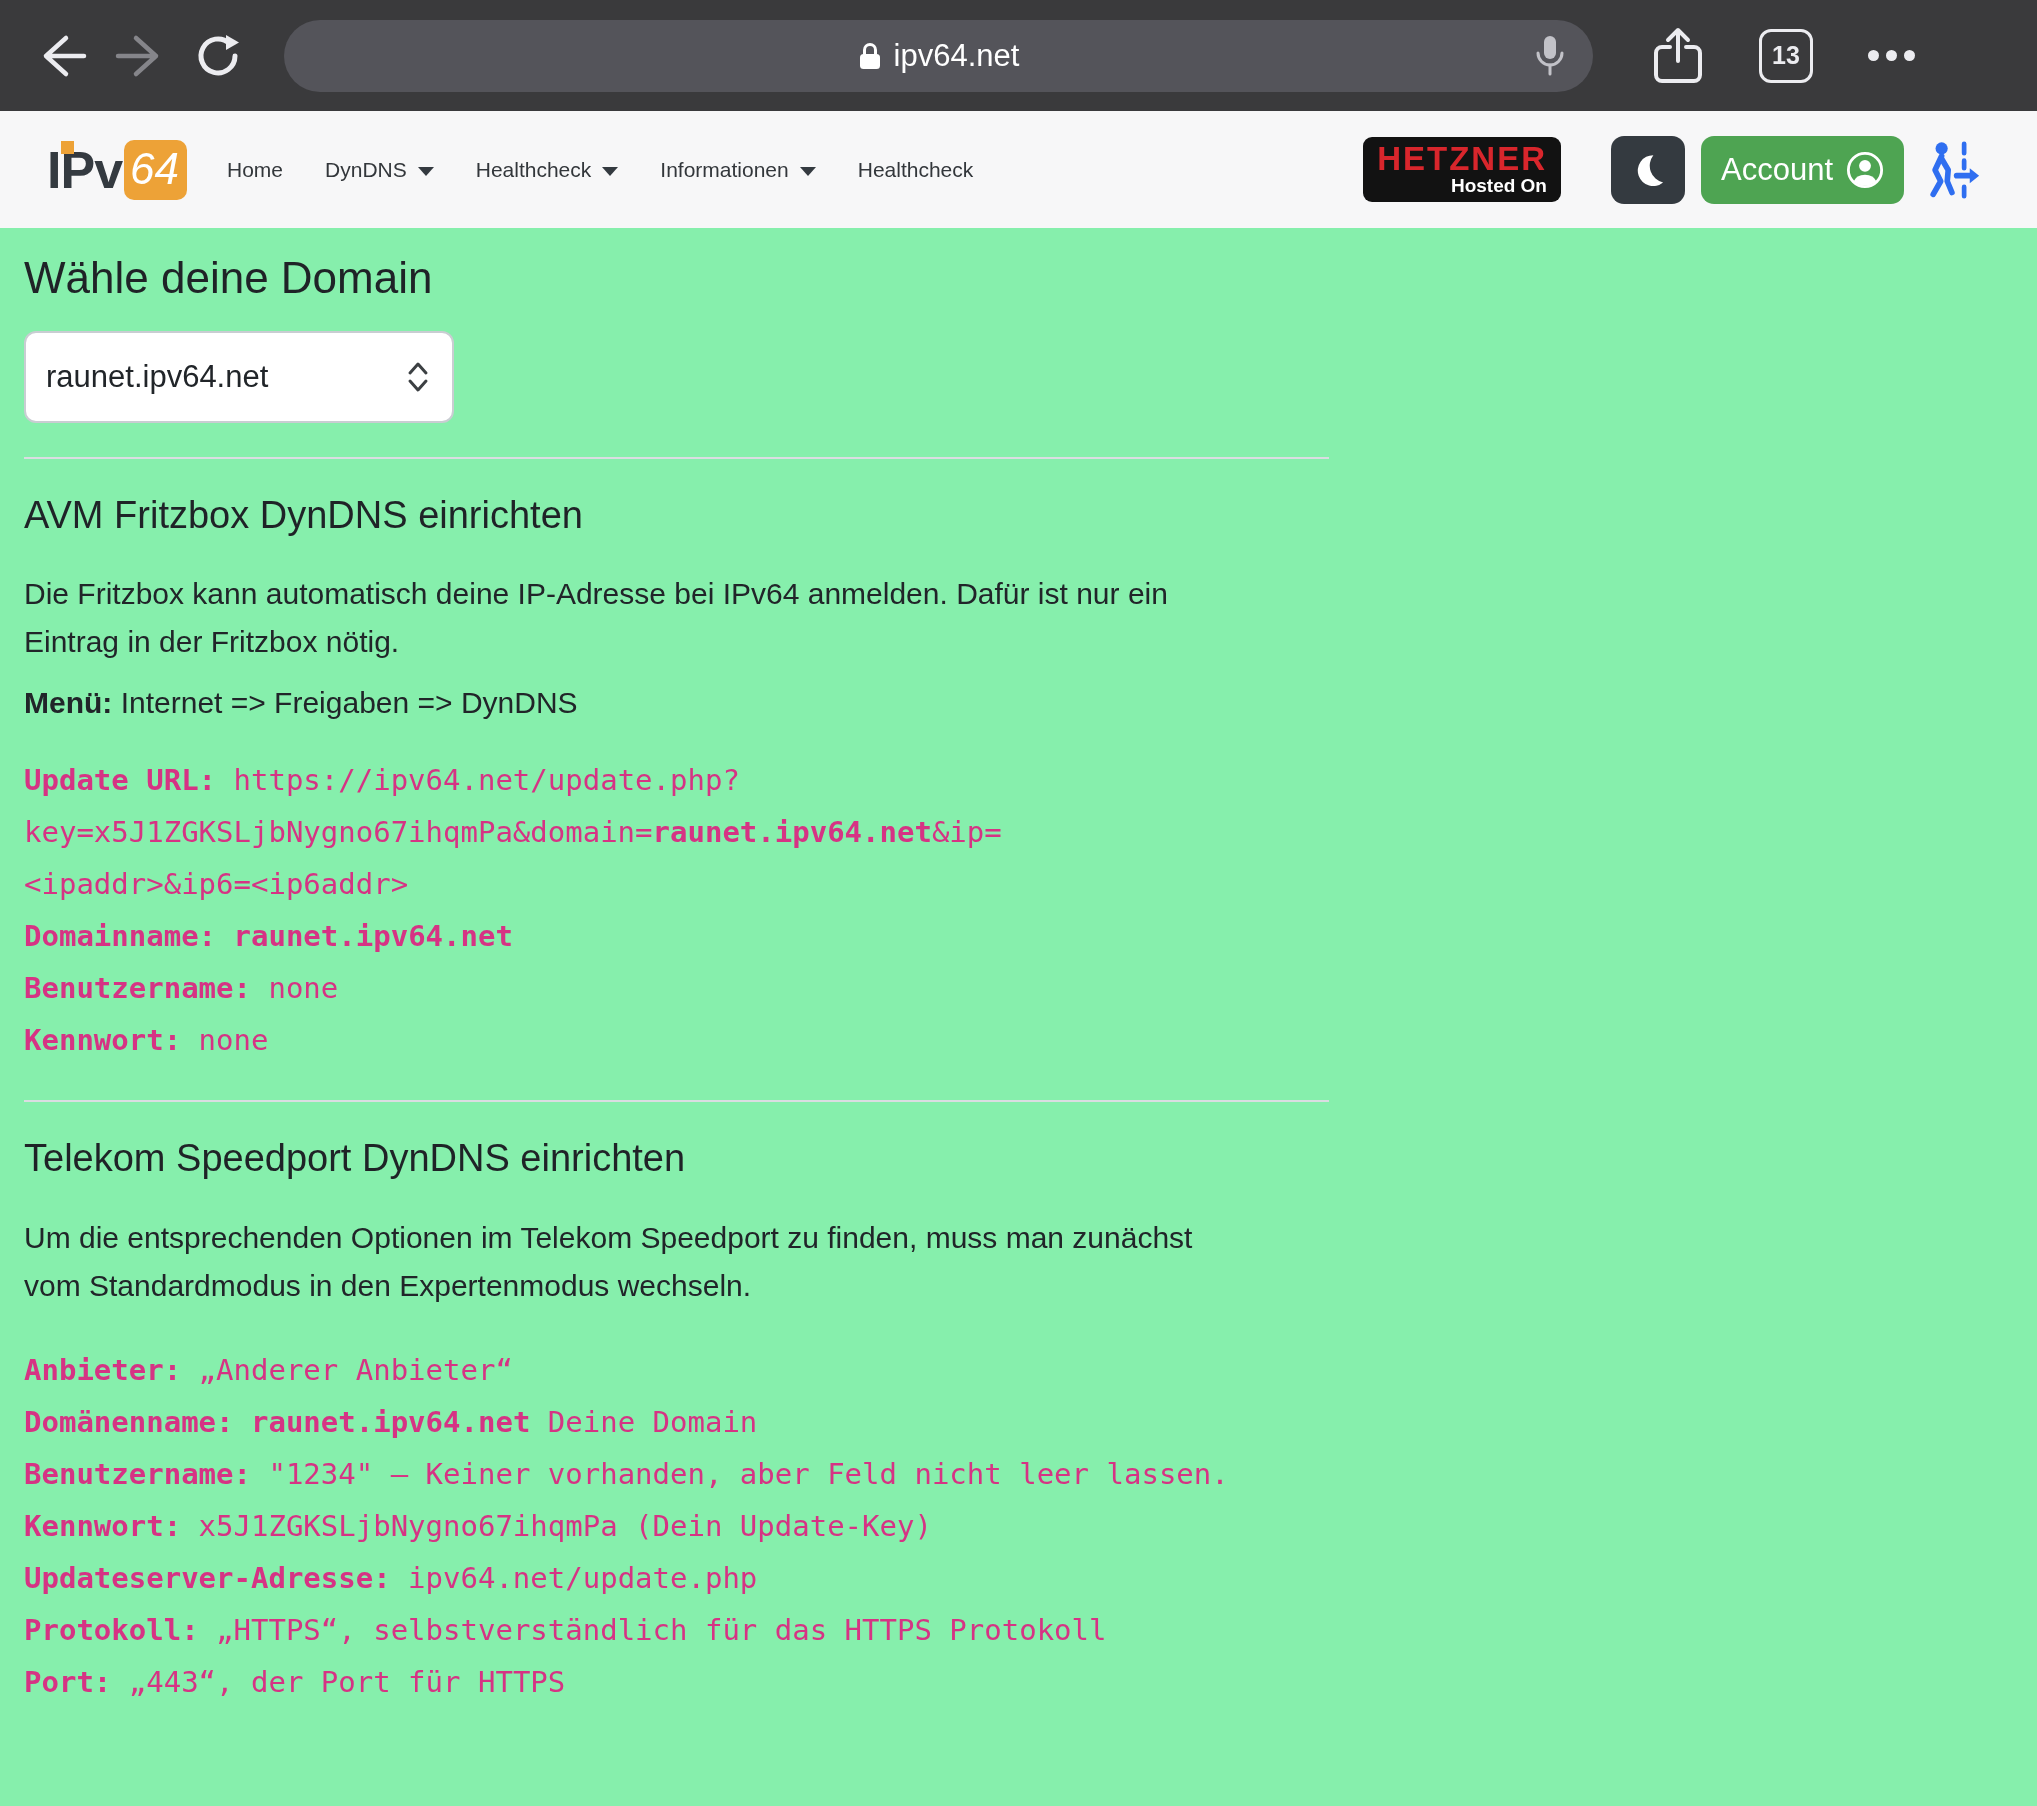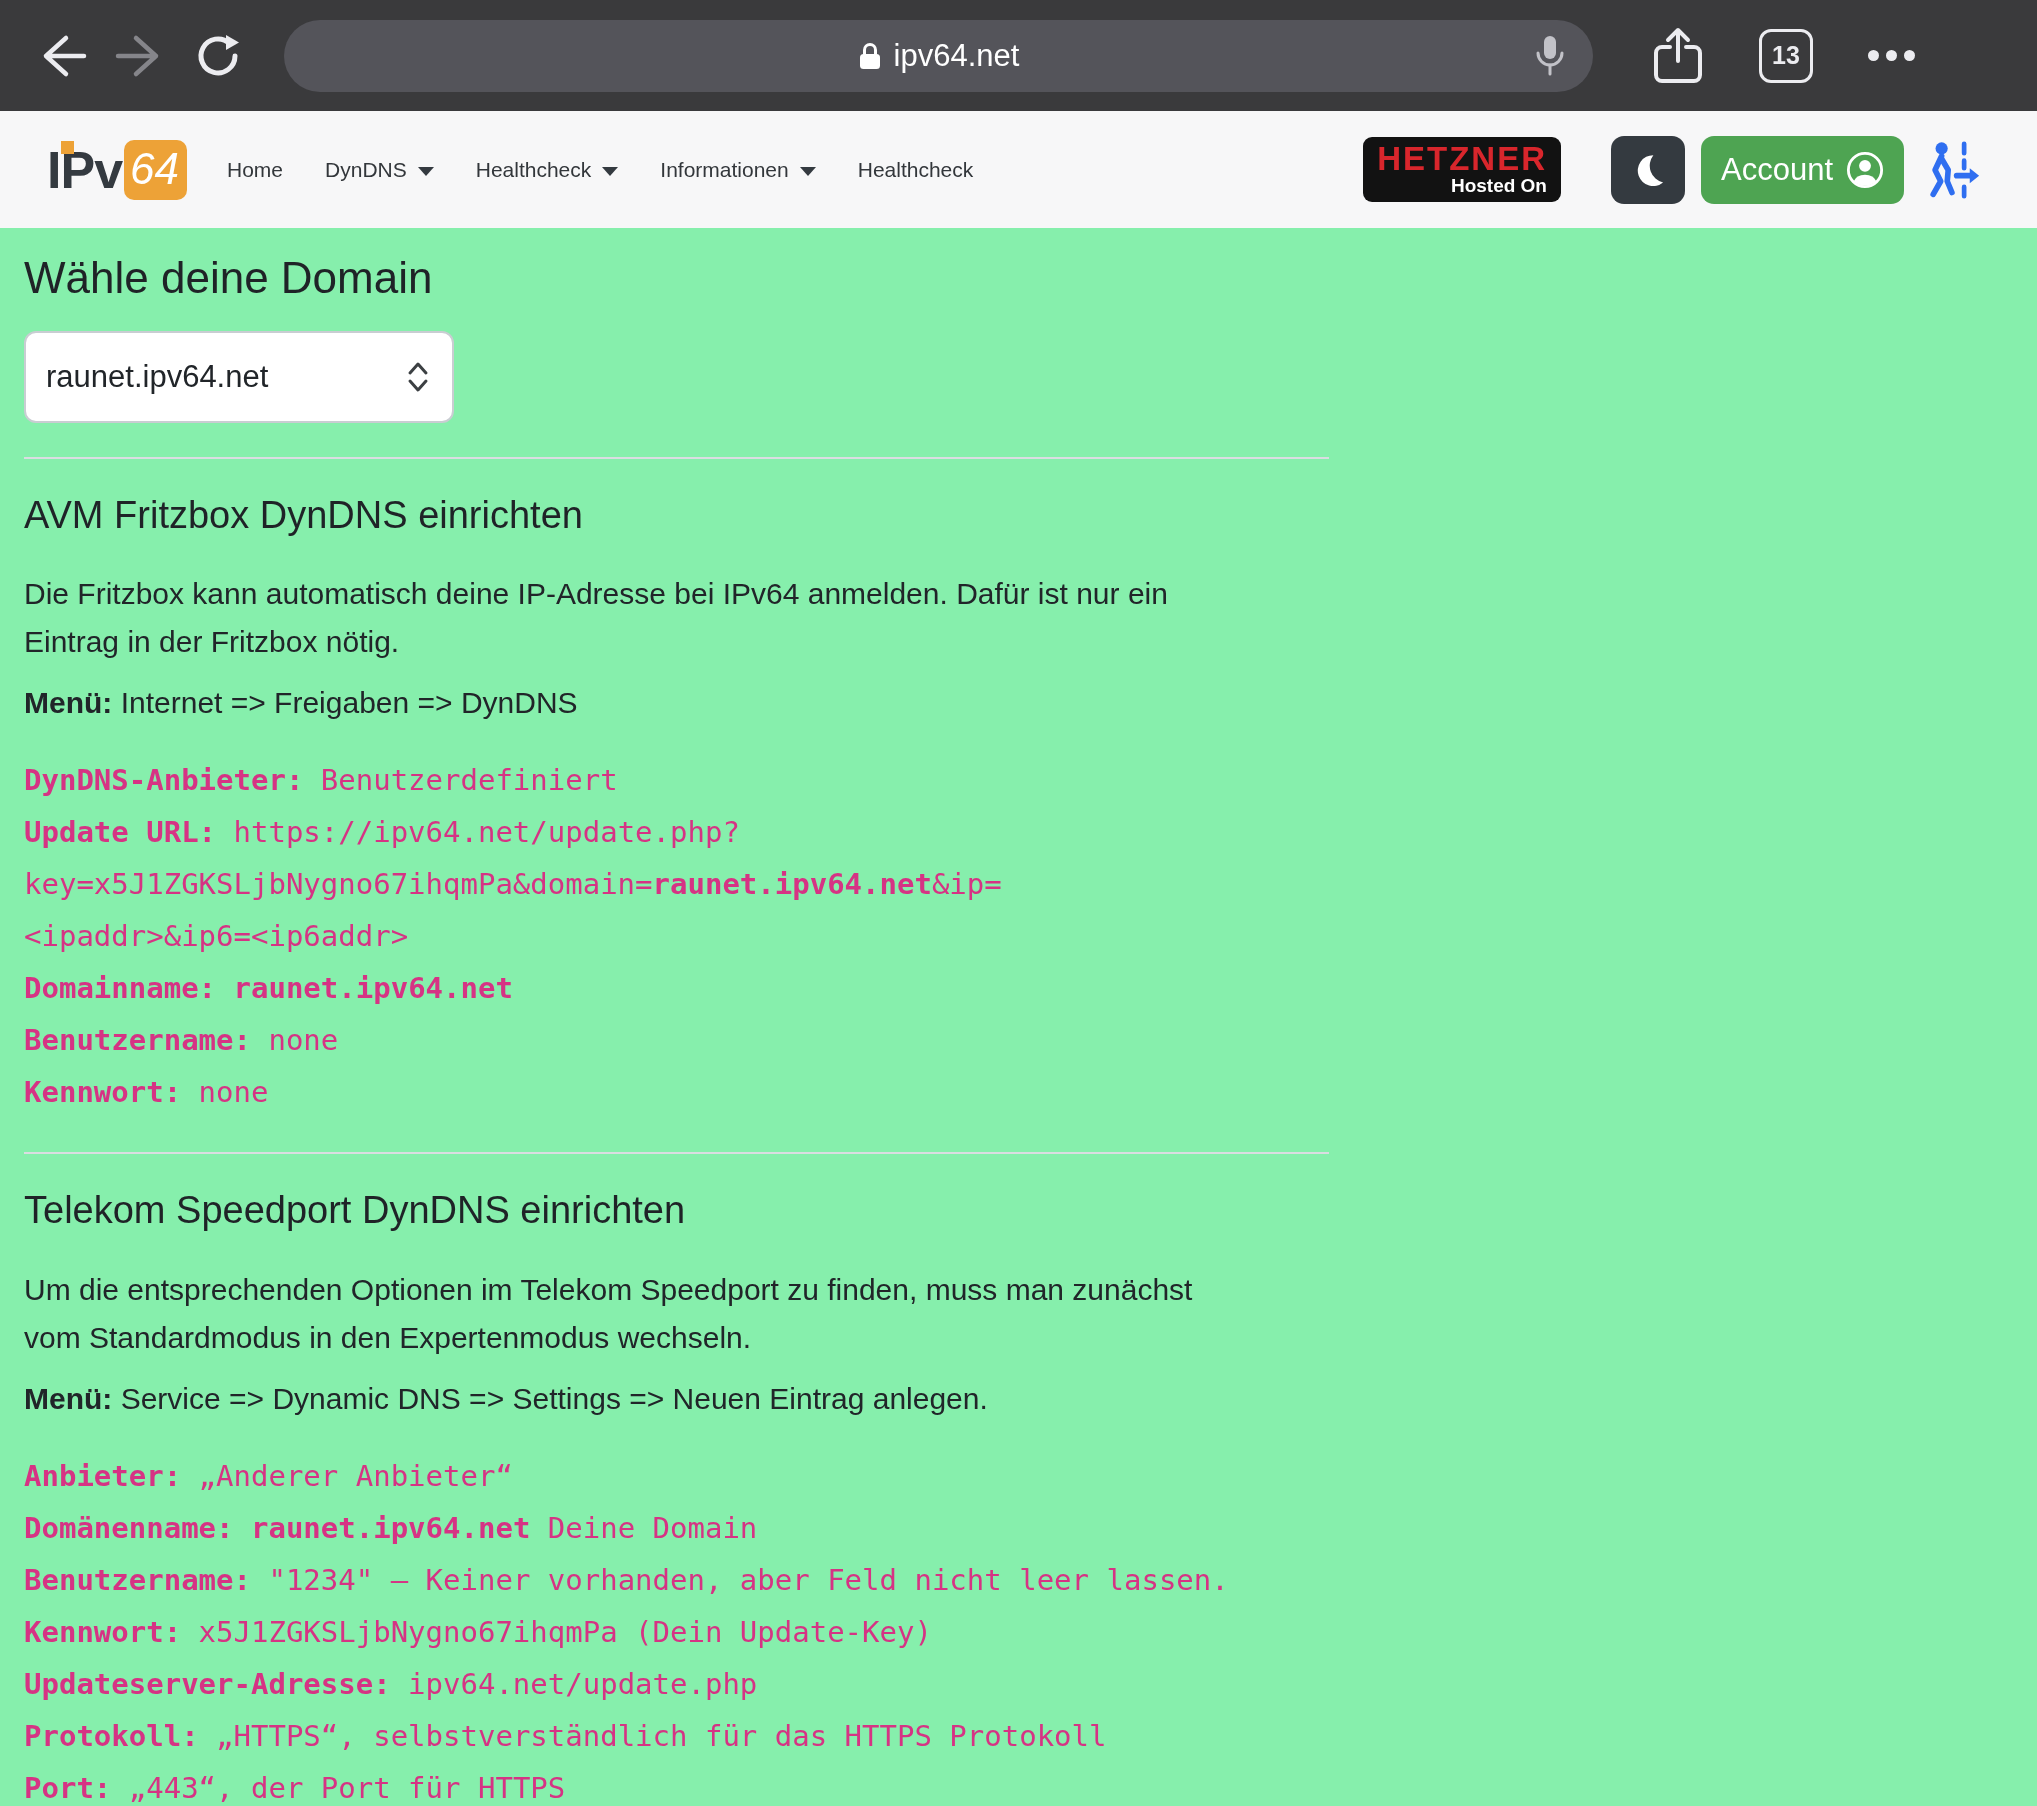--- a/index.html
+++ b/index.html
@@ -186,38 +186,36 @@
     <div id="sections">
   <div>
     <hr class="divider">
     <div class="section-title">AVM Fritzbox DynDNS einrichten</div>
     <div class="para">
             <div class="pline">Die Fritzbox kann automatisch deine IP-Adresse bei IPv64 anmelden. Dafür ist nur ein</div>
             <div class="pline">Eintrag in der Fritzbox nötig.</div>
           </div>
     <div class="menu-line"><b>Menü:</b><span> Internet =&gt; Freigaben =&gt; DynDNS</span></div>
     <div class="code-block">
-            <div class="code-line"><span class="b">DynDNS-Anbieter:</span><span> Benutzerdefiniert</span></div>
             <div class="code-line"><span class="b">Update URL:</span><span> https://ipv64.net/update.php?</span></div>
             <div class="code-line"><span>key=x5J1ZGKSLjbNygno67ihqmPa&amp;domain=</span><span class="b">raunet.ipv64.net</span><span>&amp;ip=</span></div>
             <div class="code-line"><span>&lt;ipaddr&gt;&amp;ip6=&lt;ip6addr&gt;</span></div>
             <div class="code-line"><span class="b">Domainname:</span><span> </span><span class="b">raunet.ipv64.net</span></div>
             <div class="code-line"><span class="b">Benutzername:</span><span> none</span></div>
             <div class="code-line"><span class="b">Kennwort:</span><span> none</span></div>
           </div>
   </div>
 
   <div>
     <hr class="divider">
     <div class="section-title">Telekom Speedport DynDNS einrichten</div>
     <div class="para">
             <div class="pline">Um die entsprechenden Optionen im Telekom Speedport zu finden, muss man zunächst</div>
             <div class="pline">vom Standardmodus in den Expertenmodus wechseln.</div>
           </div>
-    <div class="menu-line"><b>Menü:</b><span> Service =&gt; Dynamic DNS =&gt; Settings =&gt; Neuen Eintrag anlegen.</span></div>
     <div class="code-block">
             <div class="code-line"><span class="b">Anbieter:</span><span> „Anderer Anbieter“</span></div>
             <div class="code-line"><span class="b">Domänenname:</span><span> </span><span class="b">raunet.ipv64.net</span><span> Deine Domain</span></div>
             <div class="code-line"><span class="b">Benutzername:</span><span> "1234" – Keiner vorhanden, aber Feld nicht leer lassen.</span></div>
             <div class="code-line"><span class="b">Kennwort:</span><span> x5J1ZGKSLjbNygno67ihqmPa (Dein Update-Key)</span></div>
             <div class="code-line"><span class="b">Updateserver-Adresse:</span><span> ipv64.net/update.php</span></div>
             <div class="code-line"><span class="b">Protokoll:</span><span> „HTTPS“, selbstverständlich für das HTTPS Protokoll</span></div>
             <div class="code-line"><span class="b">Port:</span><span> „443“, der Port für HTTPS</span></div>
           </div>
   </div>

